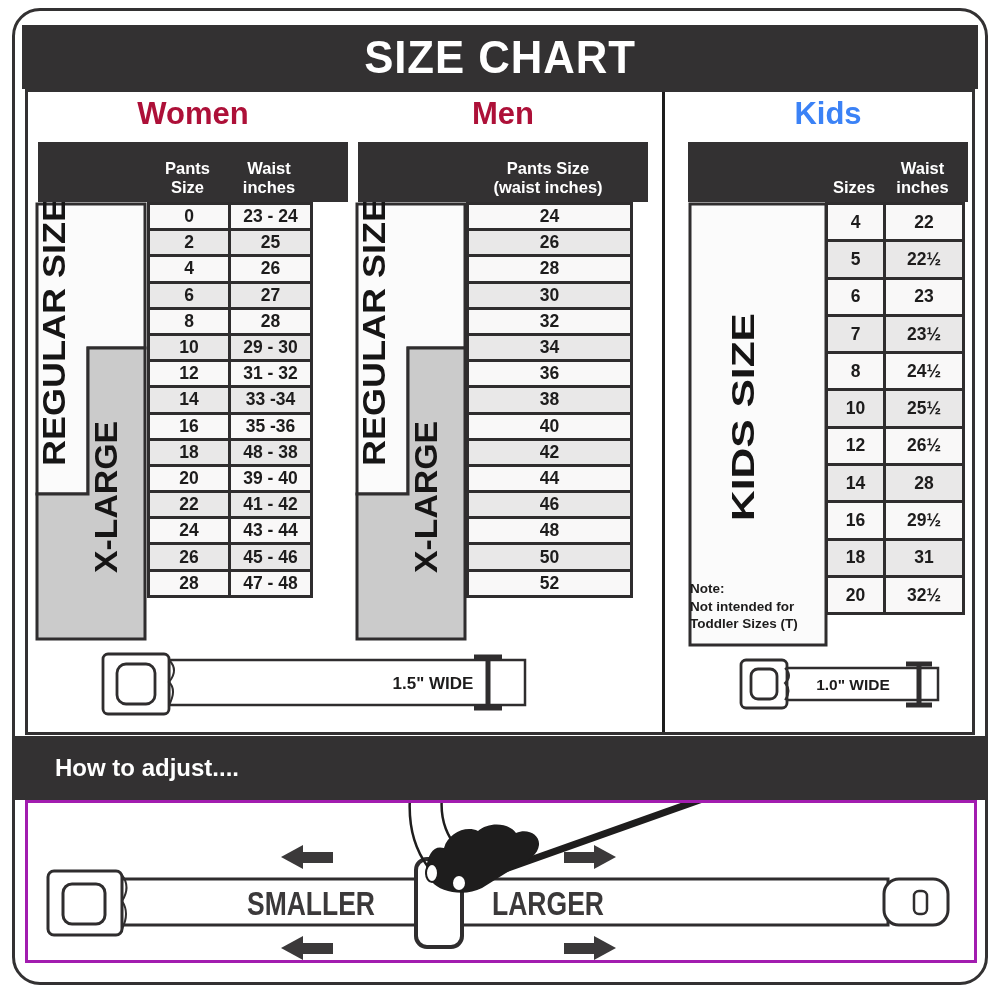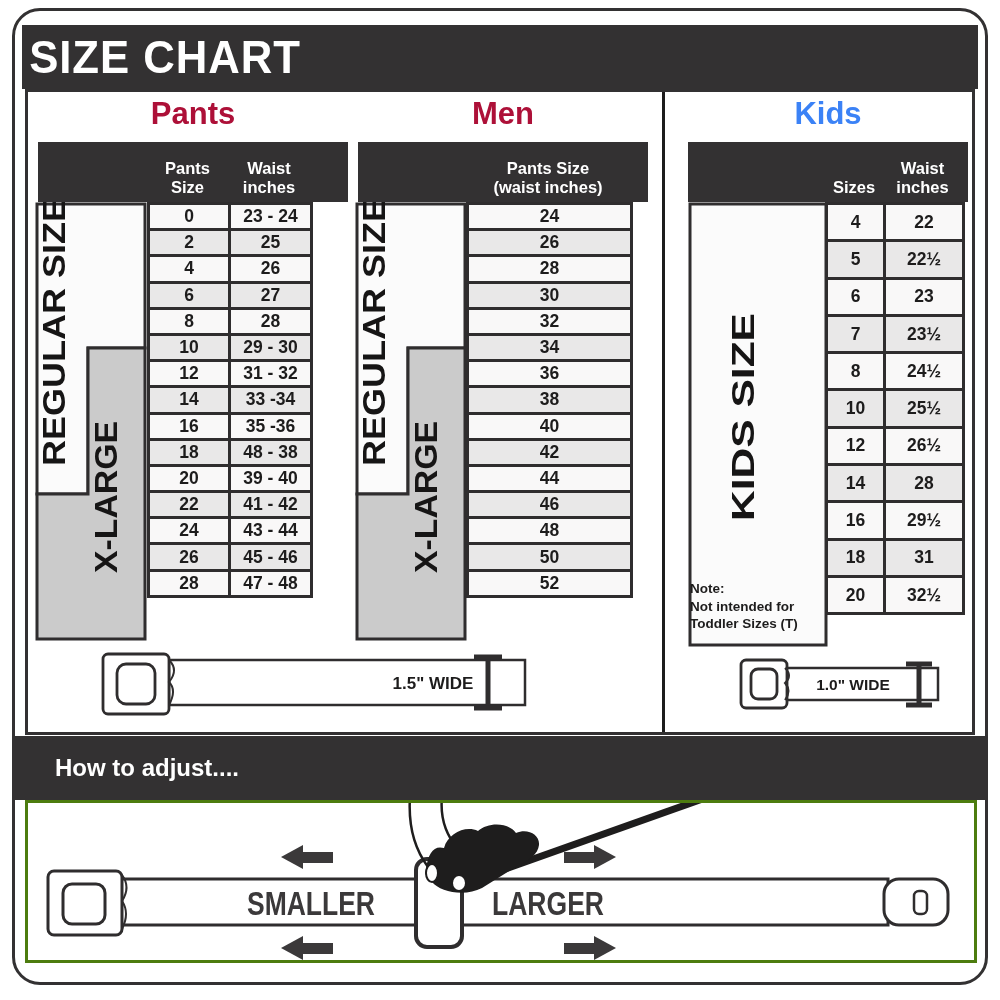--- a/index.html
+++ b/index.html
@@ -2,21 +2,21 @@
 <html><head>
 <meta charset="utf-8">
 <style>
   html,body{margin:0;padding:0;background:#ffffff;}
   *{box-sizing:border-box;}
   body{font-family:"Liberation Sans","DejaVu Sans",sans-serif;color:#1d1c1c;}
   .page{position:relative;width:1000px;height:1000px;background:#fff;overflow:hidden;}
   .outer-frame{position:absolute;left:12px;top:8px;width:976px;height:977px;
     border:3px solid #333132;border-radius:28px;}
   .banner{position:absolute;left:22px;top:25px;width:956px;height:64px;background:#333132;
-    display:flex;align-items:center;justify-content:flex-start;}
+    display:flex;align-items:center;justify-content:center;}
   .banner span{color:#fff;font-weight:bold;font-size:46px;letter-spacing:1px;transform:scaleX(.95);}
   .main-panel{position:absolute;left:25px;top:89px;width:950px;height:646px;background:#fff;
     border:3px solid #333132;}
   .divider{position:absolute;left:634px;top:0;width:3px;height:100%;background:#1d1c1c;}
   .col-title{position:absolute;top:4px;height:36px;text-align:center;font-weight:bold;font-size:31px;}
   .thead{position:absolute;background:#333132;color:#fff;}
   .thead .hlabel{position:absolute;bottom:5px;text-align:center;font-weight:bold;font-size:16.5px;
     line-height:1.15;white-space:pre-line;}
   table.sizes{border-collapse:collapse;table-layout:fixed;}
   table.sizes td{border:3px solid #2f2d2e;background:#f9f8f8;text-align:center;vertical-align:middle;
@@ -32,38 +32,38 @@
   table.k-table td:first-child{width:58px;}
   .side-svg{position:absolute;}
   .side-svg text{font-family:"Liberation Sans","DejaVu Sans",sans-serif;font-weight:bold;fill:#161515;}
   .note{position:absolute;left:662px;top:488px;width:160px;font-size:13.5px;font-weight:bold;
     line-height:1.3;white-space:pre-line;}
   .belt-svg{position:absolute;}
   .belt-svg text{font-family:"Liberation Sans","DejaVu Sans",sans-serif;font-weight:bold;fill:#1d1c1c;}
   .adjust-band{position:absolute;left:15px;top:736px;width:970px;height:64px;background:#333132;
     display:flex;align-items:center;}
   .adjust-band span{color:#fff;font-weight:bold;font-size:24px;padding-left:40px;}
-  .adjust-panel{position:absolute;left:25px;top:800px;width:952px;height:163px;border:3px solid #4d7c0f;
+  .adjust-panel{position:absolute;left:25px;top:800px;width:952px;height:163px;border:3px solid #a21caf;
     background:#fff;}
   .adjust-panel svg text{font-family:"Liberation Sans","DejaVu Sans",sans-serif;font-weight:bold;fill:#3b393a;}
 </style>
 </head>
 <body>
 
 <div class="page">
   <div class="outer-frame"></div>
 
   <div class="banner">
     <span>SIZE CHART</span>
   </div>
 
   <div class="main-panel">
     <div class="divider"></div>
 
-    <div class="col-title" style="left:10px;width:310px;color:#AD1038;">Pants</div>
+    <div class="col-title" style="left:10px;width:310px;color:#AD1038;">Women</div>
     <div class="thead" style="left:10px;top:50px;width:310px;height:60px;">
       <div class="hlabel" style="left:109px;width:81px;">Pants Size</div>
       <div class="hlabel" style="left:190px;width:82px;">Waist
 inches</div>
     </div>
     <svg class="side-svg" style="left:7px;top:110px;" width="113" height="440" viewBox="0 0 113 440">
       <polygon points="2,2 110,2 110,146 53,146 53,292 2,292" fill="#fbfbfb" stroke="#2f2d2e" stroke-width="3"></polygon>
       <polygon points="53,146 110,146 110,437 2,437 2,292 53,292" fill="#cbcbcb" stroke="#2f2d2e" stroke-width="3"></polygon>
       <text x="47" y="147" transform="rotate(-90 30 147)" font-size="31" text-anchor="middle" textLength="268" lengthAdjust="spacingAndGlyphs">REGULAR SIZE</text>
       <text x="82" y="295" transform="rotate(-90 82 295)" font-size="31" text-anchor="middle" textLength="152" lengthAdjust="spacingAndGlyphs">X-LARGE</text>

